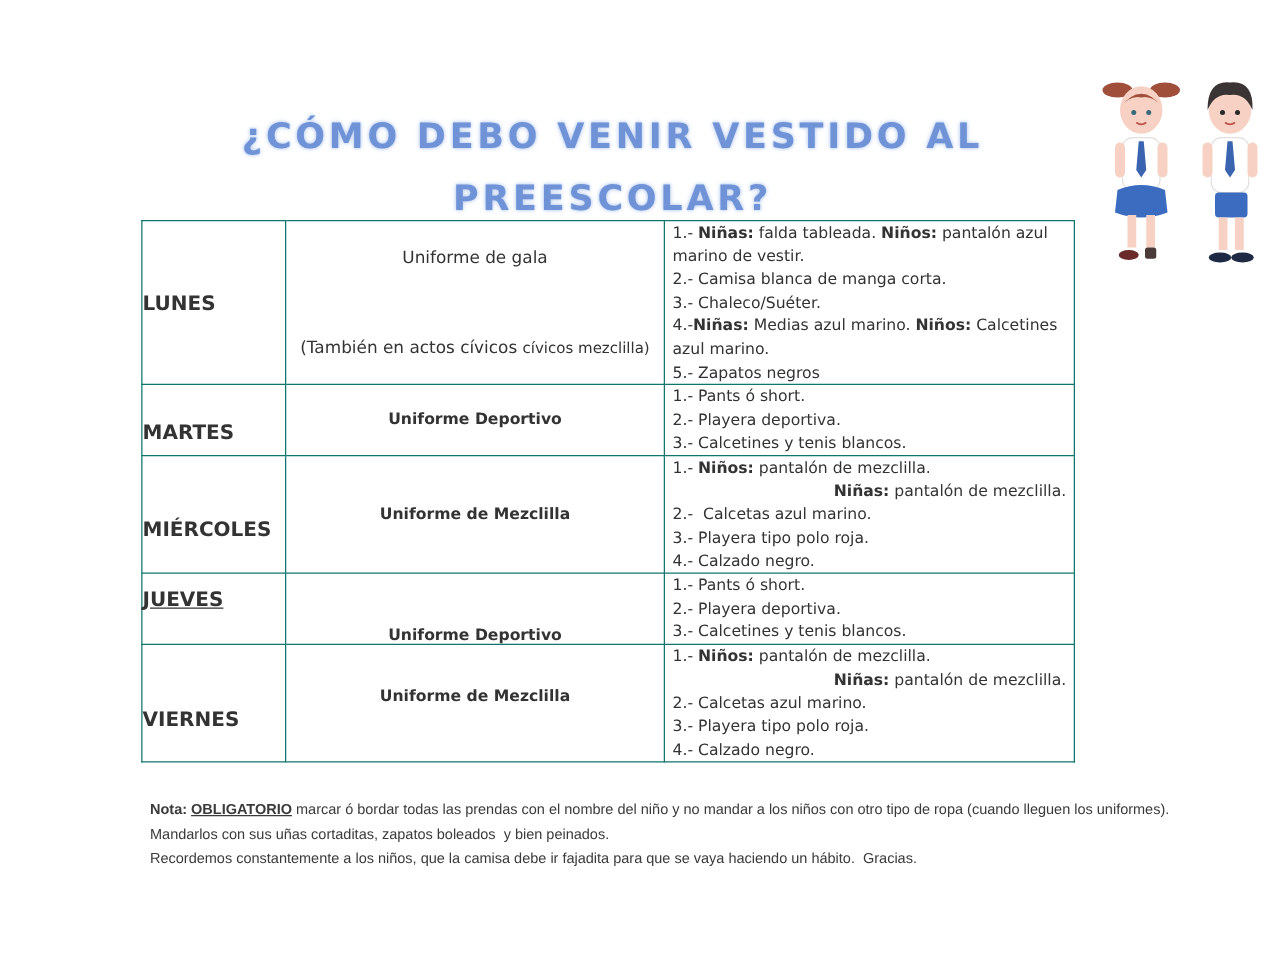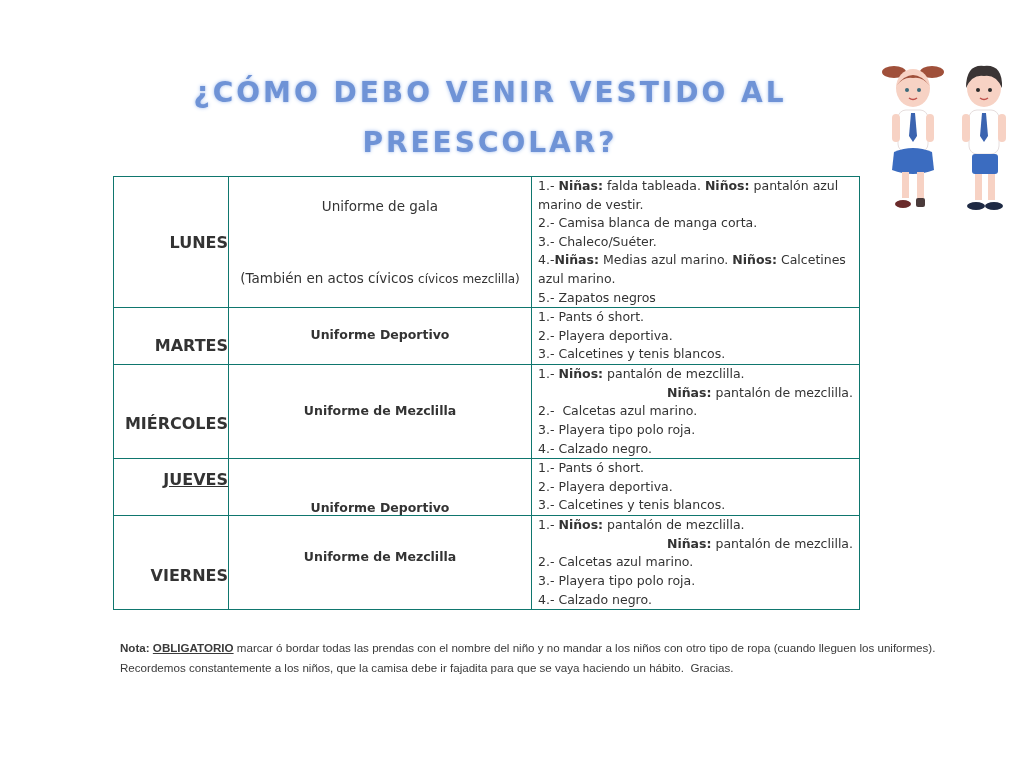--- a/index.html
+++ b/index.html
@@ -1,21 +1,21 @@
 <!DOCTYPE html>
 <html><head>
 <meta charset="utf-8">
 <style>
   html,body{margin:0;padding:0;background:#ffffff;}
   body{width:1024px;height:767px;position:relative;overflow:hidden;font-family:"DejaVu Sans",sans-serif;color:#2b2b2b;}
-  .title{position:absolute;left:190px;top:68px;width:600px;text-align:center;font-family:"DejaVu Sans",sans-serif;font-weight:bold;font-size:28px;letter-spacing:3px;line-height:50px;color:#6f93d6;text-shadow:0 0 4px #b9cdf0,0 0 2px #c9d8f5;}
+  .title{position:absolute;left:190px;top:84px;width:600px;text-align:center;font-family:"DejaVu Sans",sans-serif;font-weight:bold;font-size:28px;letter-spacing:3px;line-height:50px;color:#6f93d6;text-shadow:0 0 4px #b9cdf0,0 0 2px #c9d8f5;}
   .kids{position:absolute;left:872px;top:58px;width:150px;height:165px;}
   table.sched{position:absolute;left:113px;top:176px;width:747px;border-collapse:collapse;table-layout:fixed;}
   table.sched td{border:1px solid #0f766e;vertical-align:middle;padding:0;}
-  td.day{width:114px;text-align:right;font-weight:bold;font-size:16px;color:#333;}
+  td.day{width:114px;text-align:left;font-weight:bold;font-size:16px;color:#333;}
   td.uni{width:302px;text-align:center;font-size:13px;color:#333;}
   td.items{padding:0 6px !important;font-size:12.5px;line-height:18.6px;color:#333;}
   .b{font-weight:bold;}
   .uni-b{font-weight:bold;font-size:12.5px;}
   .note{position:absolute;left:120px;top:638px;width:880px;font-family:"Liberation Sans",sans-serif;font-size:11.6px;line-height:19.5px;color:#3a3a3a;}
   .note .lab{font-weight:bold;}
   .note .ob{font-weight:bold;text-decoration:underline;}
   .item{display:block;white-space:nowrap;}
   .indent{padding-left:22px;text-align:right;}
 </style>
@@ -143,14 +143,15 @@
         <span class="item"><span>2.-</span><span> Calcetas azul marino.</span></span>
         <span class="item"><span>3.-</span><span> Playera tipo polo roja.</span></span>
         <span class="item"><span>4.-</span><span> Calzado negro.</span></span>
       </td>
     </tr>
   </tbody>
 </table>
 
 <div class="note">
   <div><span class="lab">Nota:</span> <span class="ob">OBLIGATORIO</span><span> marcar ó bordar todas las prendas con el nombre del niño y no mandar a los niños con otro tipo de ropa (cuando lleguen los uniformes).</span></div>
+  <div style="white-space:pre;">Mandarlos con sus uñas cortaditas, zapatos boleados  y bien peinados.</div>
   <div style="white-space:pre;">Recordemos constantemente a los niños, que la camisa debe ir fajadita para que se vaya haciendo un hábito.  Gracias.</div>
 </div>
 
 </body></html>

